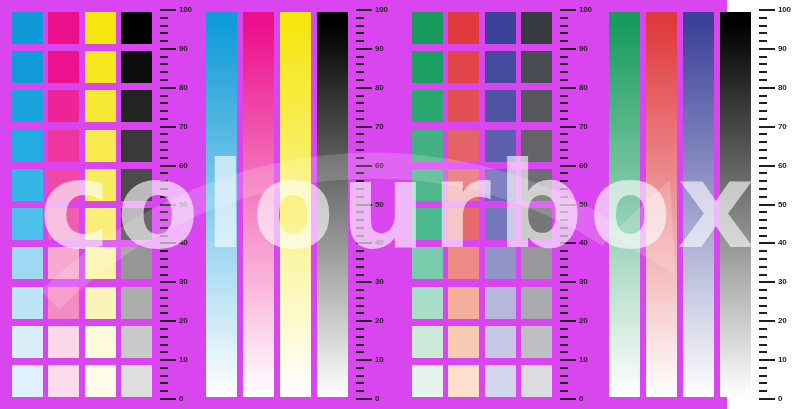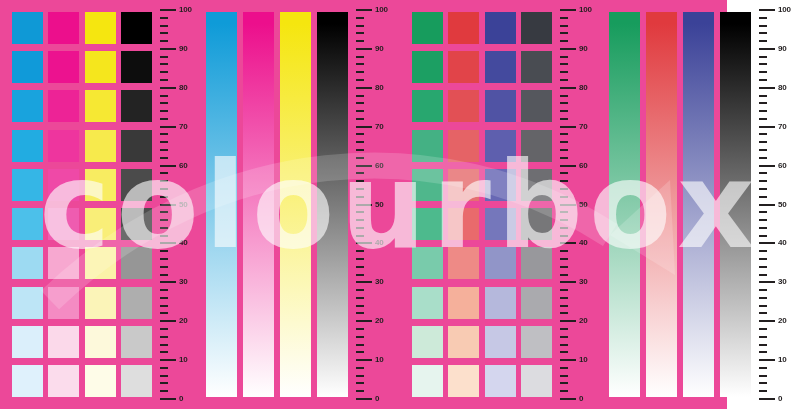--- a/index.html
+++ b/index.html
@@ -12,21 +12,21 @@
     height: 409px;
     overflow: hidden;
     font-family: "Liberation Sans", sans-serif;
     position: relative;
   }
 
   #stage {
     position: relative;
     width: 727px;
     height: 409px;
-    background: #ec4899;
+    background: #d946ef;
   }
 
   
   .panel {
     position: absolute;
     top: 0;
     height: 409px;
   }
   .panel-swatch-1 { left: 0px;   width: 196px; }
   .panel-grad-1   { left: 196px; width: 196px; }

